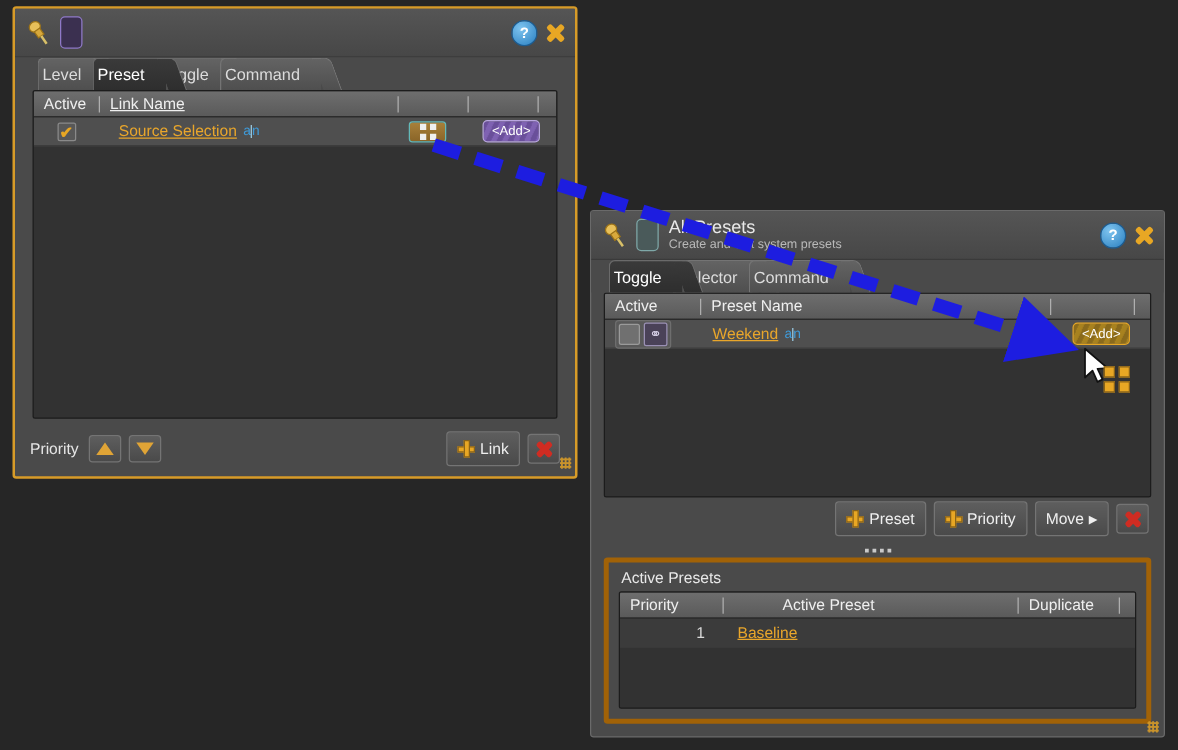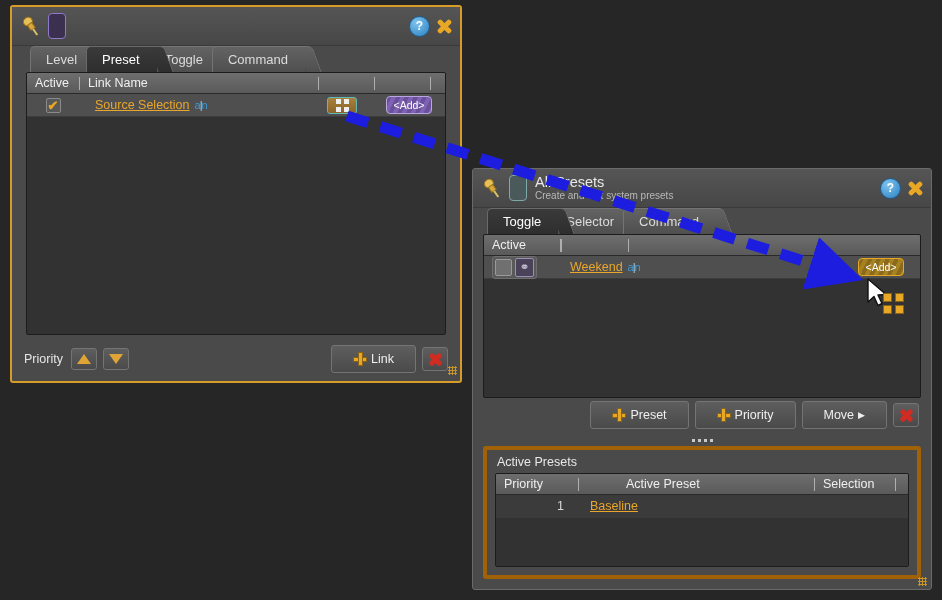--- a/index.html
+++ b/index.html
@@ -33,21 +33,21 @@
   .close-x{width:20px;height:20px;position:relative;}
   .close-x:before,.close-x:after{content:"";position:absolute;left:2px;top:8px;
     width:17px;height:5px;background:#e8a724;border-radius:2px;}
   .close-x:before{transform:rotate(45deg);}
   .close-x:after{transform:rotate(-45deg);}
 
   
   .tabstrip{height:26px;display:flex;align-items:flex-end;padding-left:18px;
     background:#4a4a4a;position:relative;}
   .tab{position:relative;height:25px;display:flex;align-items:center;
-    padding:0 17px 0 15px;font-size:13px;color:#dcdcdc;
+    padding:0 17px 0 3px;font-size:13px;color:#dcdcdc;
     background:linear-gradient(#636363,#4f4f4f);
     border-top:1px solid #747474;border-left:1px solid #747474;
     border-radius:5px 0 0 0;margin-right:-8px;
     transform:skewX(0deg);}
   .tab:after{content:"";position:absolute;right:-12px;top:-1px;bottom:0;width:14px;
     background:linear-gradient(#636363,#4f4f4f);
     border-top:1px solid #747474;border-right:1px solid #747474;
     transform:skewX(20deg);border-radius:0 5px 0 0;}
   .tab.active{background:linear-gradient(#3a3a3a,#2e2e2e);color:#ffffff;z-index:5;
     border-top:1px solid #6a6a6a;border-left:1px solid #6a6a6a;}
@@ -92,21 +92,21 @@
     background:linear-gradient(#a8803a,#8a6528);border:1px solid #63b8b8;
     display:flex;align-items:center;justify-content:center;}
   .gridbtn .dots{display:grid;grid-template-columns:5px 5px;grid-gap:3px;}
   .gridbtn .dots i{width:5px;height:5px;background:#efefef;display:block;}
 
   
   .footer{display:flex;align-items:center;padding:0 12px;height:36px;position:relative;}
   .lbl{font-size:12.5px;color:#e6e6e6;margin-right:8px;}
   .btn{box-sizing:border-box;background:linear-gradient(#5e5e5e,#4a4a4a);
     border:1px solid #747474;border-radius:3px;color:#efefef;font-size:12.5px;
-    display:flex;align-items:center;justify-content:center;gap:4px;padding:0 21px;
+    display:flex;align-items:center;justify-content:center;gap:4px;padding:0 8px;
     height:28px;white-space:nowrap;}
   .arrowbtn{width:26px;height:22px;padding:0;}
   .tri-up{width:0;height:0;border-left:7px solid transparent;border-right:7px solid transparent;
     border-bottom:10px solid #e0a436;}
   .tri-dn{width:0;height:0;border-left:7px solid transparent;border-right:7px solid transparent;
     border-top:10px solid #e0a436;}
   .plus{position:relative;width:14px;height:14px;flex:0 0 14px;}
   .plus:before,.plus:after{content:"";position:absolute;background:#e8a724;
     border:1px solid #8a6318;box-sizing:border-box;}
   .plus:before{left:0;top:4.5px;width:14px;height:5px;}
@@ -159,21 +159,21 @@
     <div class="tab">Level</div>
     <div class="tab active">Preset</div>
     <div class="tab">Toggle</div>
     <div class="tab">Command</div>
   </div>
 
   <div class="listwrap" style="height:261px;">
     <div class="lhead">
       <div class="hcell" style="width:52px;">Active</div>
       <div class="hsep"></div>
-      <div class="hcell" style="flex:1;">Link Name</div>
+      <div class="hcell" style="flex:1;text-decoration:underline;">Link Name</div>
       <div class="hsep"></div>
       <div style="width:55px;"></div>
       <div class="hsep"></div>
       <div style="width:55px;"></div>
       <div class="hsep"></div>
       <div style="width:14px;"></div>
     </div>
     <div class="lbody" style="height:240px;">
       <div class="lrow">
         <div class="cell" style="width:52px;justify-content:center;padding-left:0;">
@@ -243,20 +243,21 @@
   <div class="tabstrip" style="padding-left:14px;">
     <div class="tab active">Toggle</div>
     <div class="tab">Selector</div>
     <div class="tab">Command</div>
   </div>
 
   <div class="listwrap" style="height:162px;margin:0 10px;">
     <div class="lhead">
       <div class="hcell" style="width:76px;">Active</div>
       <div class="hsep"></div>
+      <div class="hcell" style="flex:1;">Preset Name</div>
       <div class="hsep"></div>
       <div style="width:66px;"></div>
       <div class="hsep"></div>
       <div style="width:12px;"></div>
     </div>
     <div class="lbody" style="height:141px;">
       <div class="lrow">
         <div class="cell" style="width:76px;padding-left:8px;">
           <div class="cellgroup">
             <div class="chkbox2"></div>
@@ -300,21 +301,21 @@
   </div>
 
   <div class="subpanel" style="left:10px;right:10px;top:277px;bottom:10px;">
     <div class="subtitle">Active Presets</div>
     <div class="listwrap" style="margin:0 8px;height:92px;">
       <div class="lhead">
         <div class="hcell" style="width:82px;">Priority</div>
         <div class="hsep"></div>
         <div class="hcell" style="flex:1;margin-left:39px;">Active Preset</div>
         <div class="hsep"></div>
-        <div class="hcell" style="width:80px;">Selection</div>
+        <div class="hcell" style="width:80px;">Duplicate</div>
         <div class="hsep"></div>
         <div style="width:12px;"></div>
       </div>
       <div class="lbody" style="height:71px;">
         <div class="lrow" style="background:#3b3b3b;">
           <div class="cell" style="width:82px;justify-content:flex-end;padding-right:14px;padding-left:0;color:#d8d8d8;">1</div>
           <div class="cell" style="flex:1;padding-left:12px;">
             <span class="linkname">Baseline</span>
           </div>
           <div class="cell" style="width:80px;"></div>

